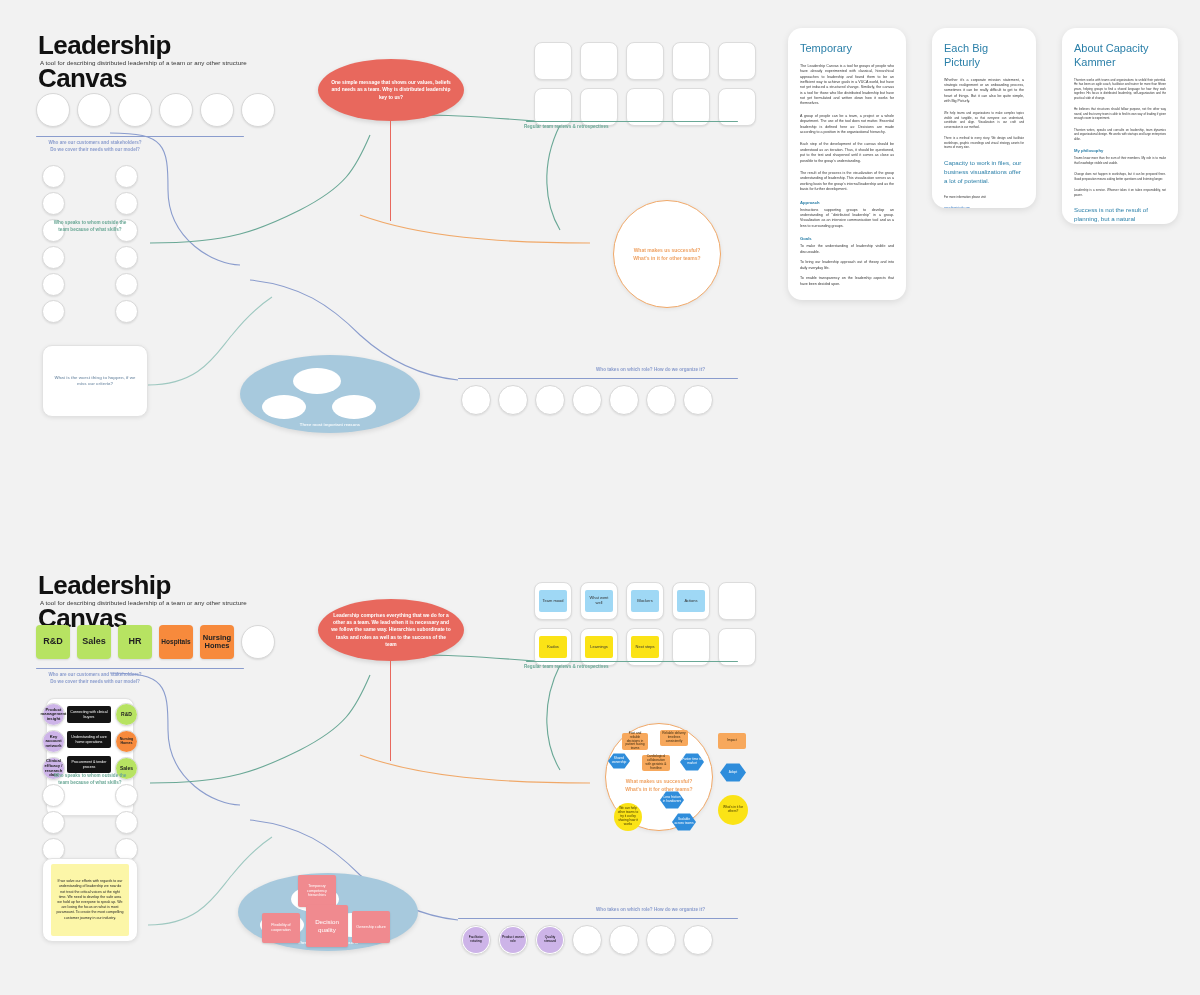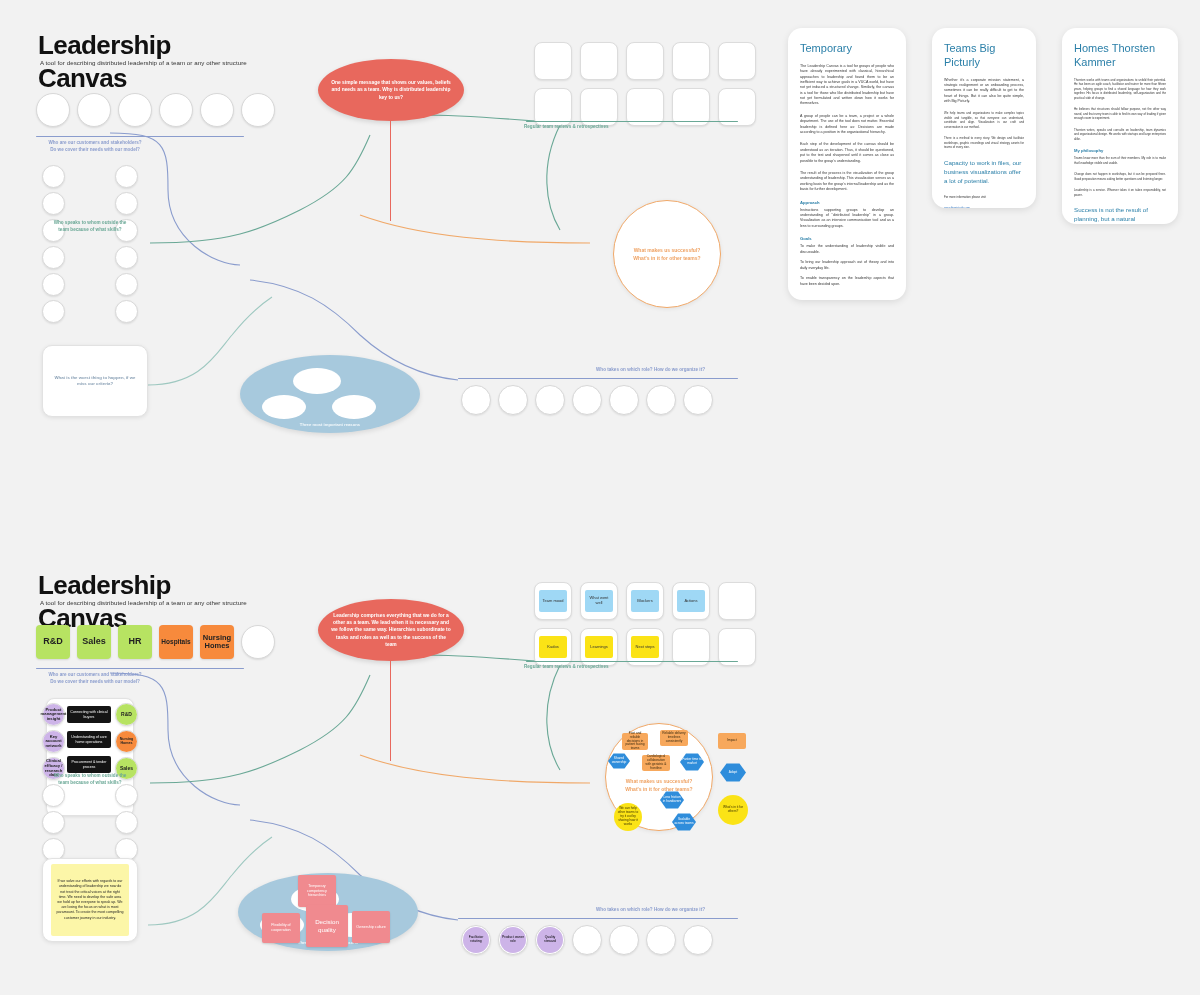--- a/index.html
+++ b/index.html
@@ -470,32 +470,32 @@
     <p>Instructions supporting groups to develop an understanding of "distributed leadership" in a group. Visualization as an intensive communication tool and as a lens to surrounding groups.</p>
     <h3>Goals</h3>
     <p style="white-space:pre-line;">To make the understanding of leadership visible and discussable.
 
 To bring our leadership approach out of theory and into daily everyday life.
 
 To enable transparency on the leadership aspects that have been decided upon.</p>
   </div>
 
   <div class="panel" style="left:932px; top:28px; width:104px; height:180px;">
-    <h2>Teams Big Picturly</h2>
+    <h2>Each Big Picturly</h2>
     <p>Whether it's a corporate mission statement, a strategic realignment or an onboarding process, sometimes it can be really difficult to get to the heart of things. But it can also be quite simple, with Big Picturly.</p>
     <p class="tiny">We help teams and organizations to make complex topics visible and tangible, so that everyone can understand, contribute and align. Visualization is our craft and conversation is our method.</p>
     <p class="tiny">There is a method to every story. We design and facilitate workshops, graphic recordings and visual strategy assets for teams of every size.</p>
     <div class="accent">Capacity to work in files, our business visualizations offer a lot of potential.</div>
     <p class="tiny">For more information please visit</p>
     <p class="tiny"><a href="#">www.bigpicturly.com</a></p>
 
   </div>
 
   <div class="panel" style="left:1062px; top:28px; width:116px; height:196px;">
-    <h2>Homes Thorsten Kammer</h2>
+    <h2>About Capacity Kammer</h2>
     <p class="tiny">Thorsten works with teams and organizations to unfold their potential. He has been an agile coach, facilitator and trainer for more than fifteen years, helping groups to find a shared language for how they work together. His focus is distributed leadership, self-organization and the practical side of change.</p>
     <p class="tiny">He believes that structures should follow purpose, not the other way round, and that every team is able to find its own way of leading if given enough room to experiment.</p>
     <p class="tiny">Thorsten writes, speaks and consults on leadership, team dynamics and organizational design. He works with startups and large enterprises alike.</p>
     <h3>My philosophy</h3>
     <p class="tiny">Teams know more than the sum of their members. My role is to make that knowledge visible and usable.</p>
     <p class="tiny">Change does not happen in workshops, but it can be prepared there. Good preparation means asking better questions and listening longer.</p>
     <p class="tiny">Leadership is a service. Whoever takes it on takes responsibility, not power.</p>
     <div class="accent">Success is not the result of planning, but a natural consequence!</div>
 
   </div>

